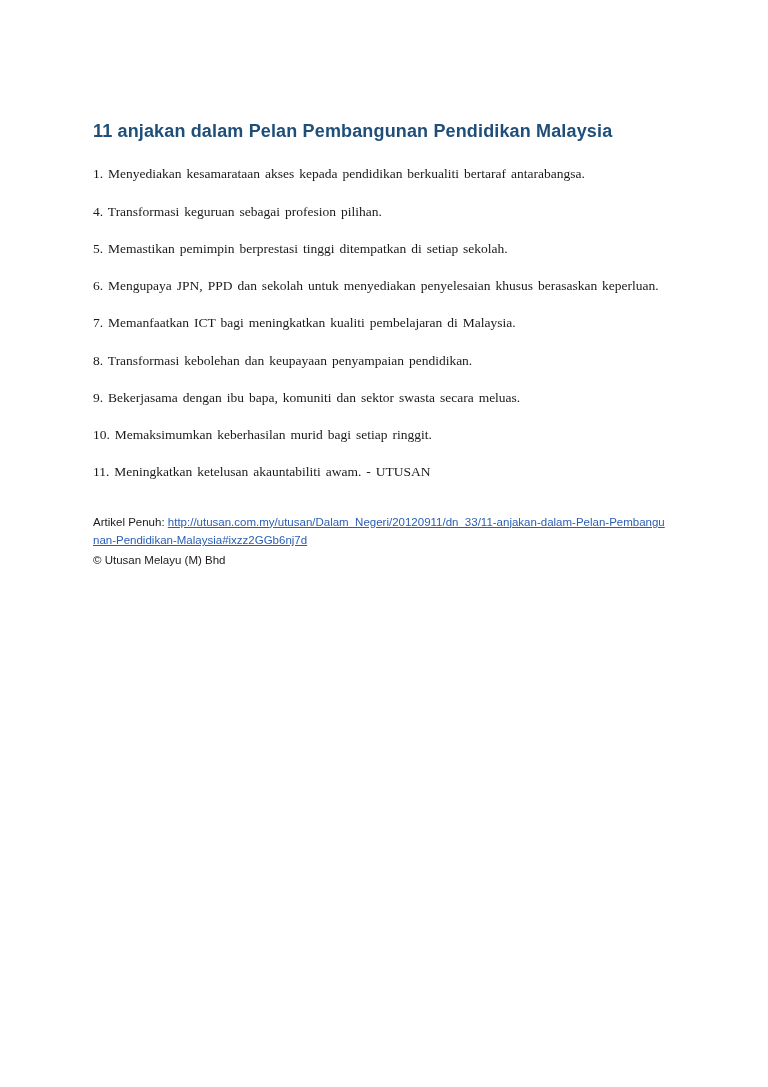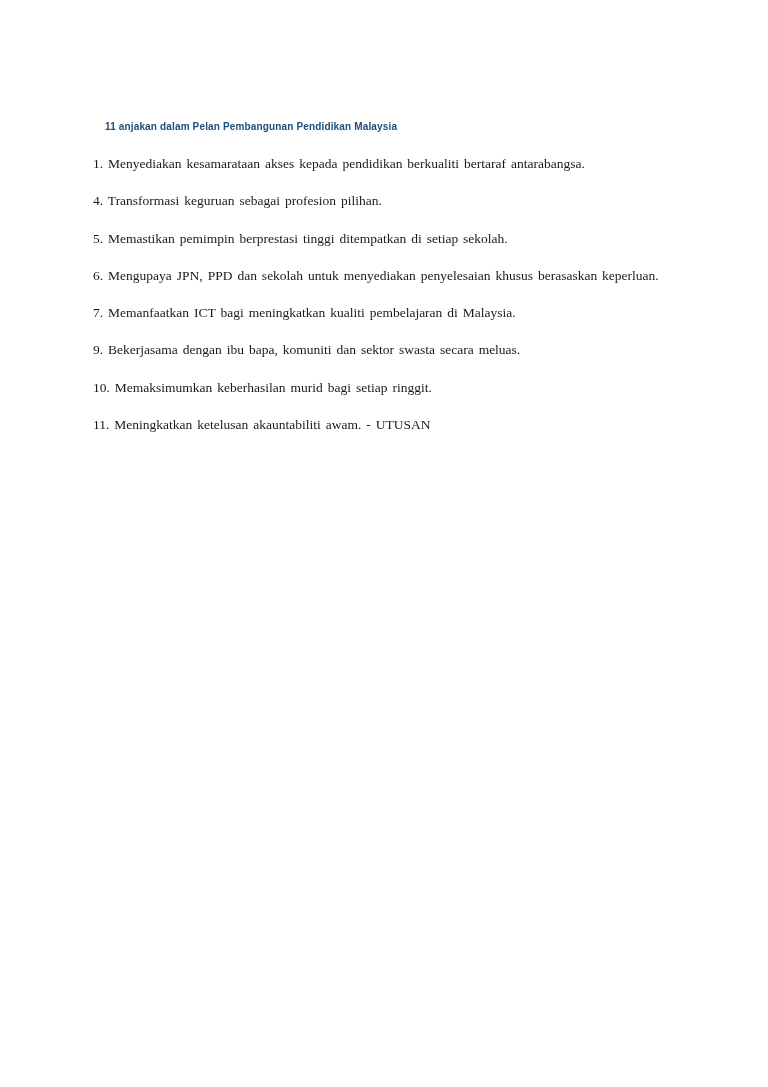--- a/index.html
+++ b/index.html
@@ -24,25 +24,25 @@
     background: #ffffff;
   }
   .content {
     position: absolute;
     left: 93px;
     top: 120px;
     width: 576px;
   }
   .doc-title {
     font-family: "Liberation Sans", sans-serif;
-    font-size: 10px;
+    font-size: 18px;
     font-weight: bold;
     color: #1f4e79;
     letter-spacing: 0.15px;
-    margin: 0 0 21px 12px;
+    margin: 0 0 21px 0;
     line-height: 1.3;
   }
   p.body-text {
     font-family: "Liberation Serif", serif;
     font-size: 13.5px;
     line-height: 1.5;
     margin: 0 0 17px 0;
     text-align: justify;
     color: #1a1a1a;
     word-spacing: 1.6px;
@@ -79,19 +79,25 @@
   <div class="content">
 
     <h1 class="doc-title">11 anjakan dalam Pelan Pembangunan Pendidikan Malaysia</h1>
 
 
     <p class="body-text">1. Menyediakan kesamarataan akses kepada pendidikan berkualiti bertaraf antarabangsa.</p>
     <p class="body-text">4. Transformasi keguruan sebagai profesion pilihan.</p>
     <p class="body-text">5. Memastikan pemimpin berprestasi tinggi ditempatkan di setiap sekolah.</p>
     <p class="body-text">6. Mengupaya JPN, PPD dan sekolah untuk menyediakan penyelesaian khusus berasaskan keperluan.</p>
     <p class="body-text">7. Memanfaatkan ICT bagi meningkatkan kualiti pembelajaran di Malaysia.</p>
+    <p class="body-text">8. Transformasi kebolehan dan keupayaan penyampaian pendidikan.</p>
     <p class="body-text">9. Bekerjasama dengan ibu bapa, komuniti dan sektor swasta secara meluas.</p>
     <p class="body-text">10. Memaksimumkan keberhasilan murid bagi setiap ringgit.</p>
     <p class="body-text">11. Meningkatkan ketelusan akauntabiliti awam. - UTUSAN</p>
 
+    <div class="footer-block">
+      <span class="footer-label">Artikel Penuh:</span>
+      <a class="footer-link" href="#">http://utusan.com.my/utusan/Dalam_Negeri/20120911/dn_33/11-anjakan-dalam-Pelan-Pembangunan-Pendidikan-Malaysia#ixzz2GGb6nj7d</a>
+      <div class="copyright">© Utusan Melayu (M) Bhd</div>
+    </div>
 
   </div>
 </div>
 
 </body></html>

